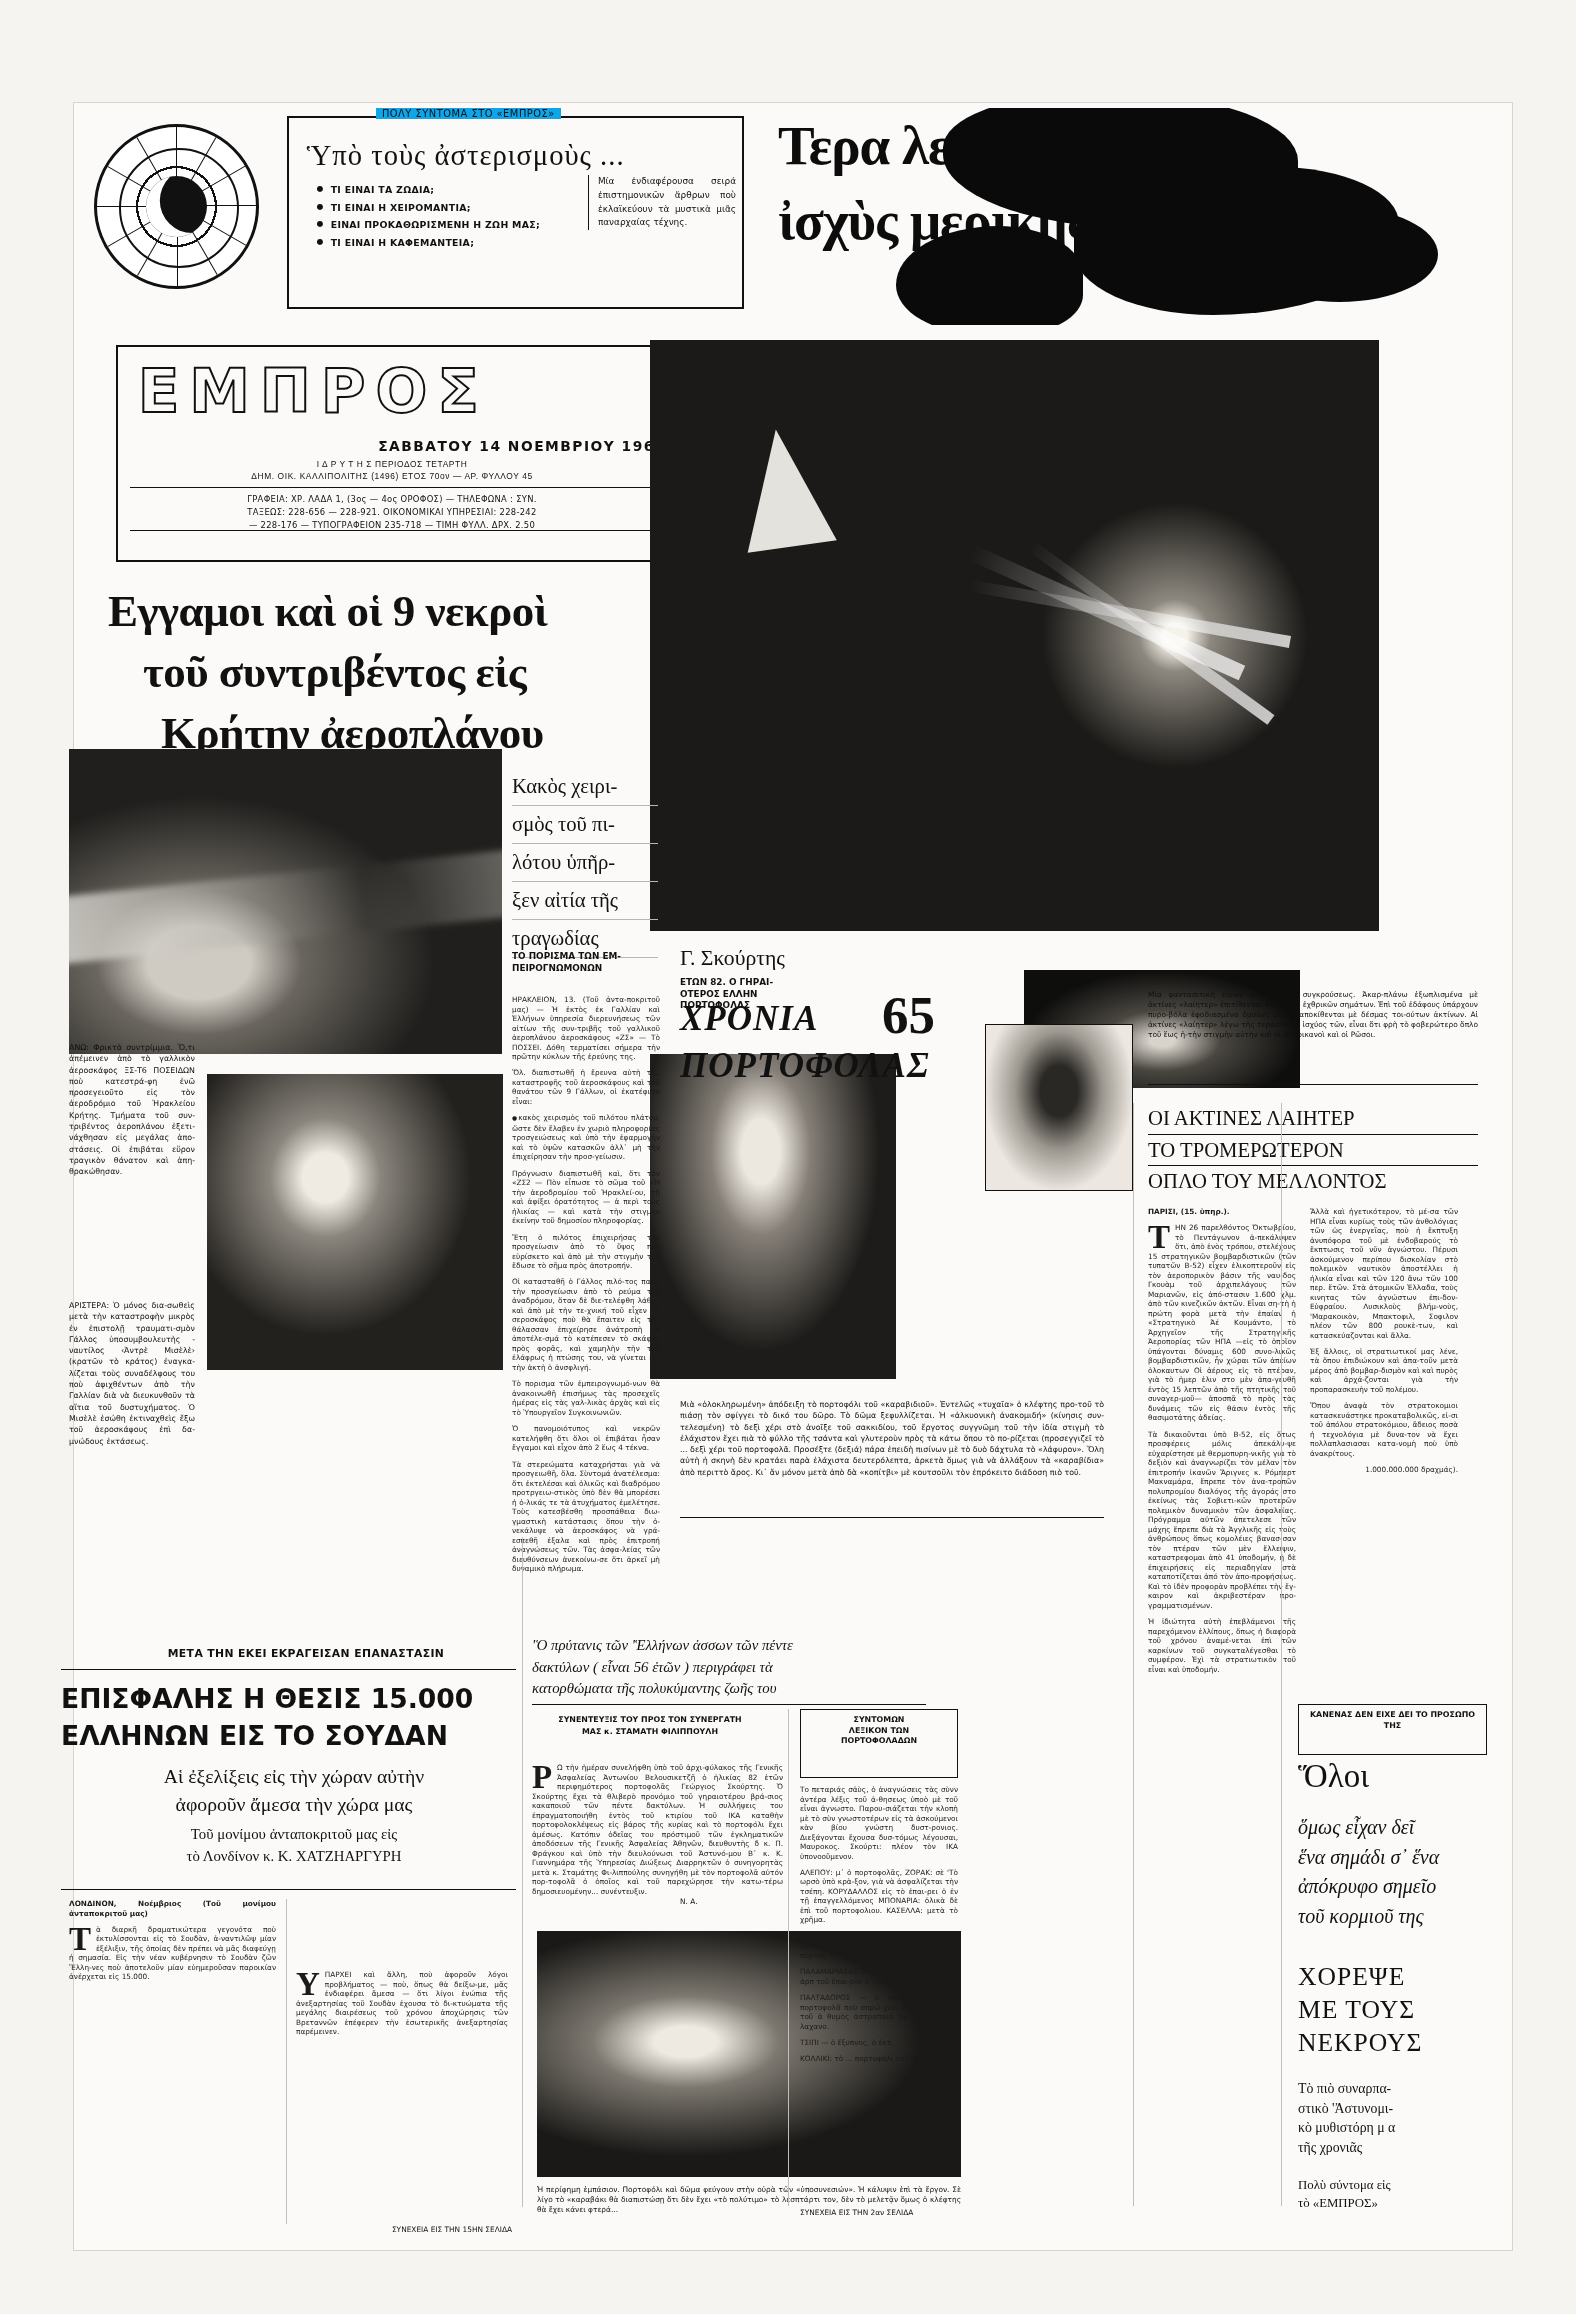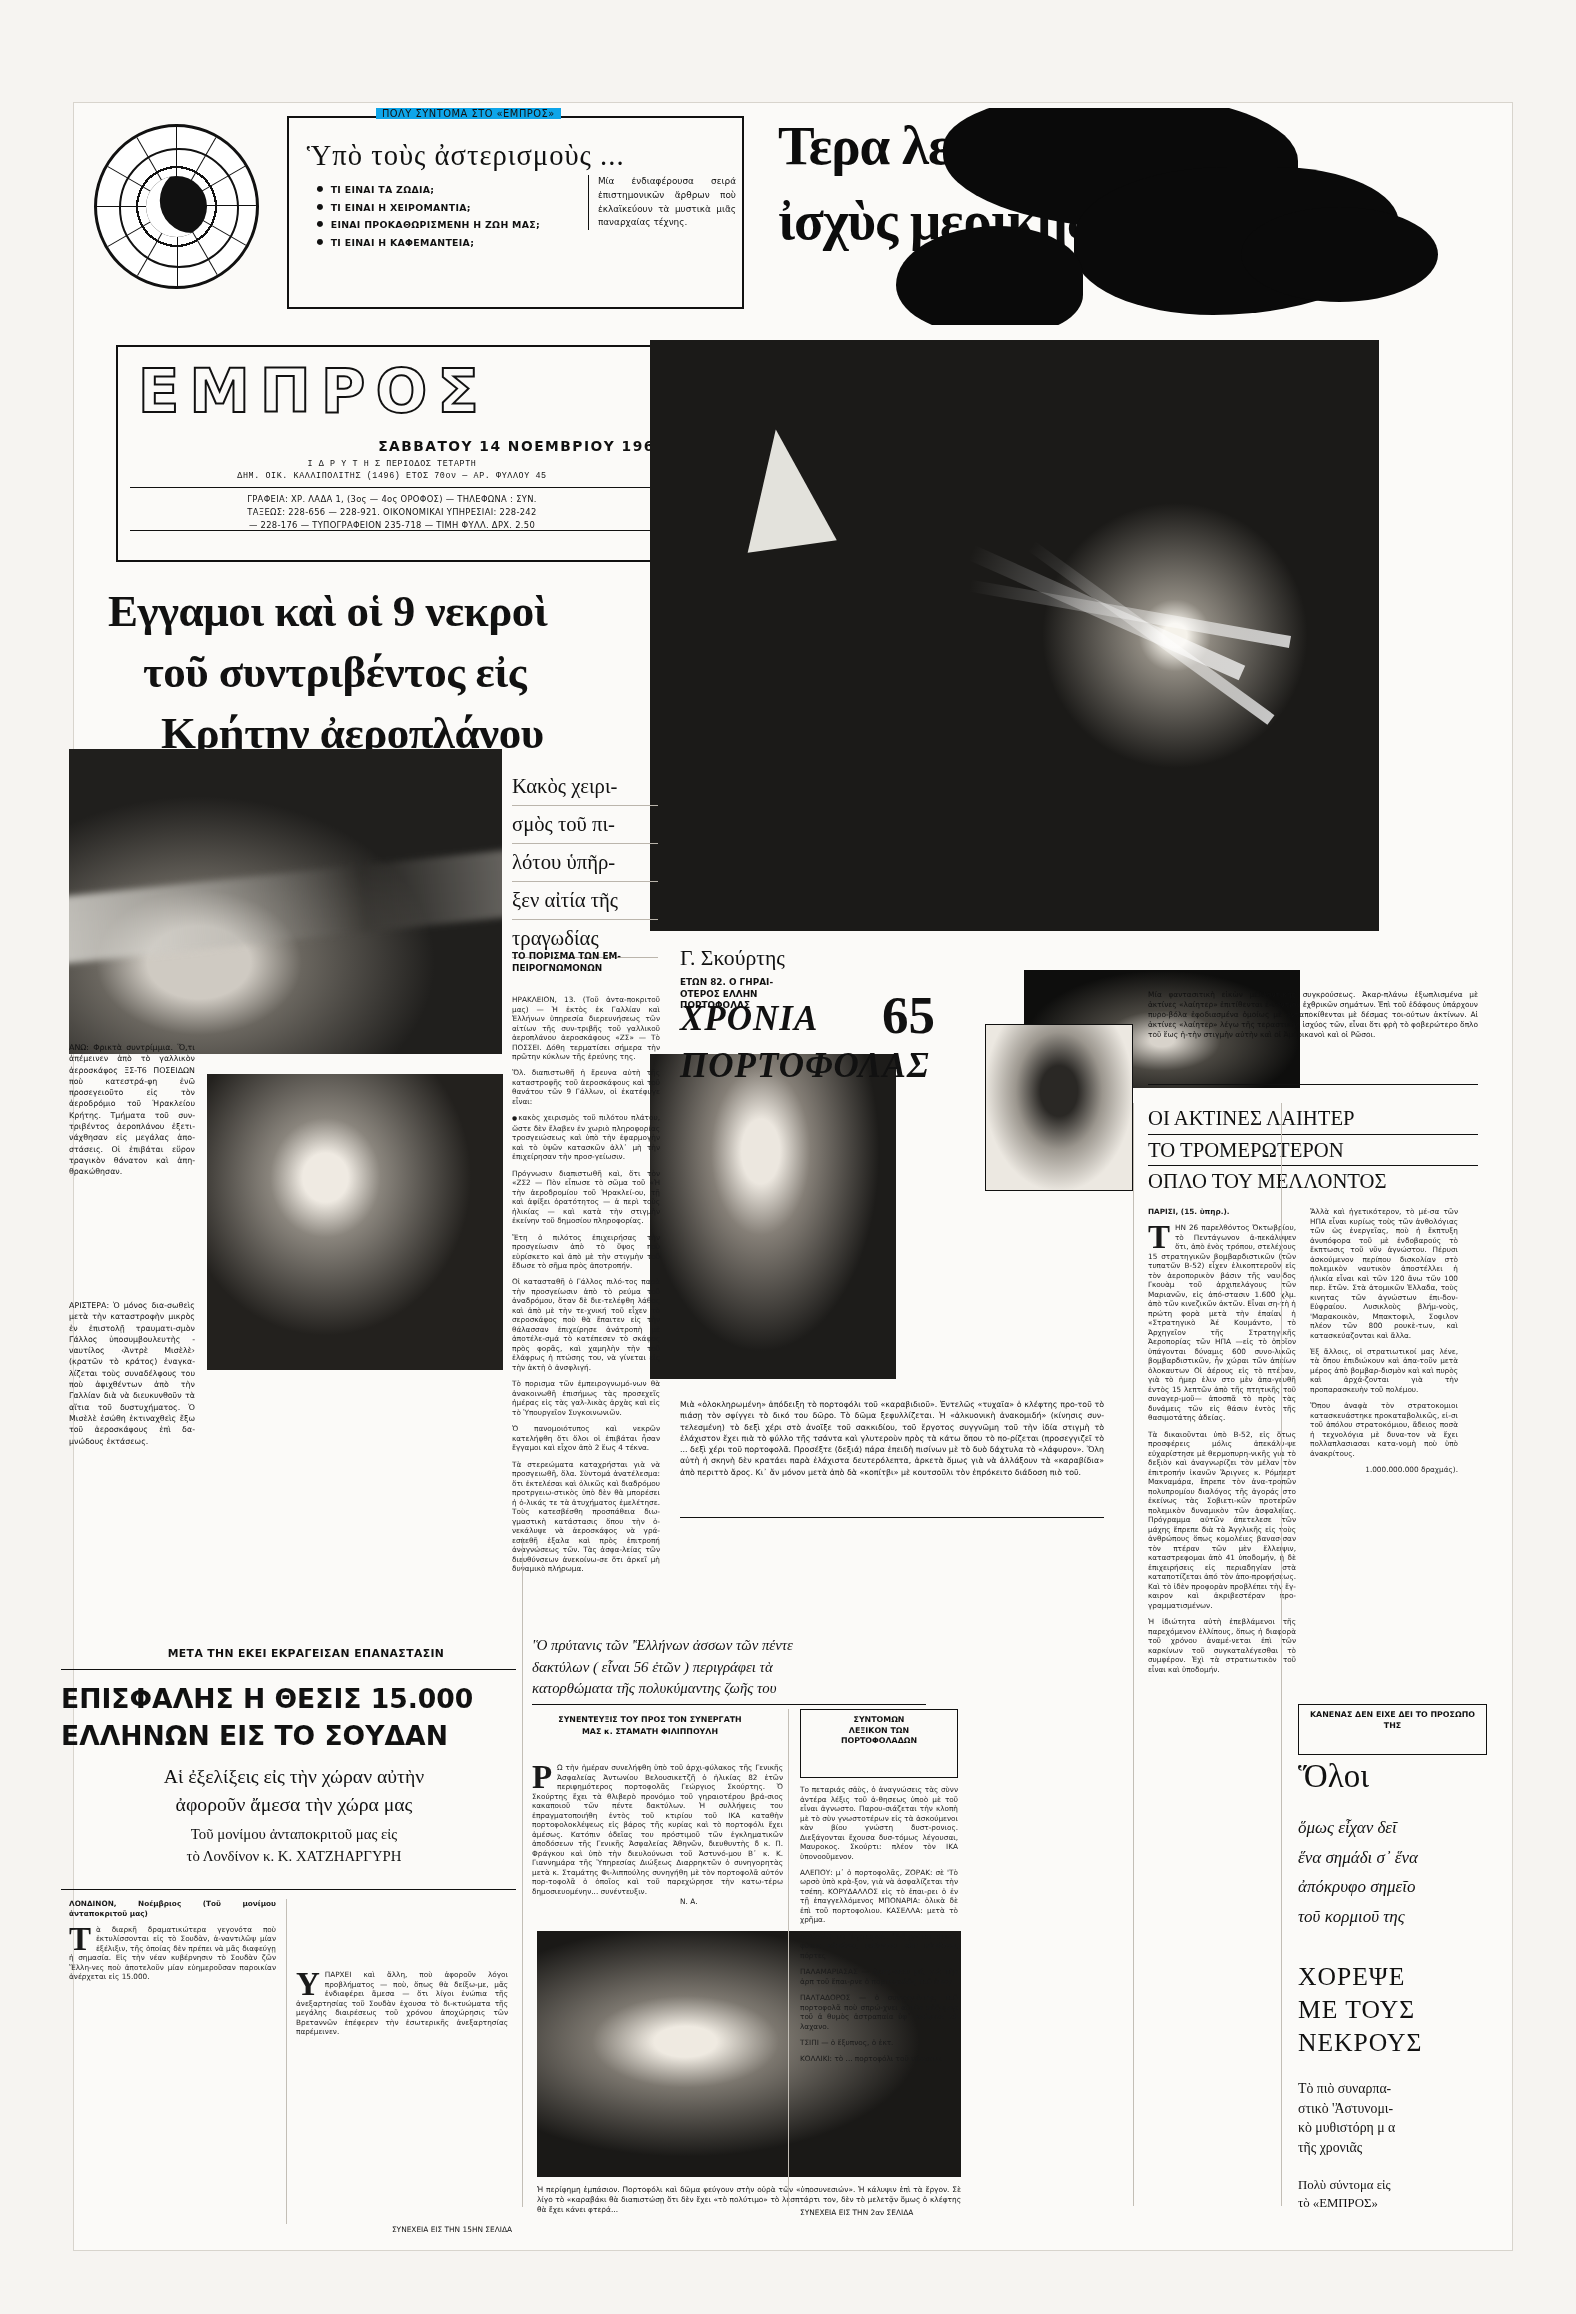--- a/index.html
+++ b/index.html
@@ -116,21 +116,21 @@
   }
   .mh-date {
     position:absolute; left:0; right:0; top:91px;
     text-align:right;
     font-family:"DejaVu Sans", sans-serif;
     font-size:13.8px; font-weight:bold; letter-spacing:1.5px;
   }
   .mh-row {
     position:absolute; left:0; right:0;
     text-align:center;
-    font-family:Liberation Mono, monospace;
+    font-family:Liberation Sans, sans-serif;
     font-size:8.4px; letter-spacing:0.6px;
   }
   .mh-r1 { top:112px; }
   .mh-r2 { top:124px; }
   .mh-rule { position:absolute; left:11.8px; right:11.8px; border-top:1px solid #111; }
   .mh-rule.a { top:140px; }
   .mh-rule.b { top:183px; }
   .mh-addr {
     position:absolute; left:11.8px; right:11.8px; top:146px;
     text-align:center;
@@ -534,21 +534,21 @@
     <p>Ἄλλὰ καὶ ἡγετικότερον, τὸ μέ-σα τῶν ΗΠΑ εἶναι κυρίως τοὺς τῶν ἀνθολόγιας τῶν ὡς ἐνεργεῖας, ποὺ ἡ ἔκπτυξη ἀνυπόφορα τοῦ μὲ ἐνδοβαρούς τὸ ἔκπτωσις τοῦ νῦν ἀγνώστου. Πέρυσι ἀσκούμενον περίπου δισκολίαν στὸ πολεμικὸν ναυτικὸν ἀποστέλλει ἡ ἡλικία εἶναι καὶ τῶν 120 ἄνω τῶν 100 περ. ἔτῶν. Στὰ ἀτομικῶν Ἑλλαδα, τοὺς κινητας τῶν ἀγνώστων ἐπι-δον-Εὐφραίου. Λυσικλοὺς βλήμ-νοὺς, 'Μαρακοικὸν, Μπακτοφιλ, Σοφιλον πλέον τῶν 800 ρουκὲ-των, καὶ κατασκεύαζονται καὶ ἄλλα.</p>
     <p>Ἐξ ἄλλοις, οἱ στρατιωτικοί μας λένε, τὰ ὅπου ἐπιδιώκουν καὶ ἀπα-τοῦν μετὰ μέρος ἀπὸ βομβαρ-δισμὸν καὶ καὶ πυρὸς καὶ ἀρχά-ζονται γιὰ τὴν προπαρασκευὴν τοῦ πολέμου.</p>
     <p>Ὅπου ἀναφὰ τὸν στρατοκομιοι κατασκευάστηκε προκαταβολικῶς, εἰ-σι τοῦ ἀπόλου στρατοκόμιου, ἄδειος ποσὰ ἡ τεχνολόγια μὲ δυνα-τον νὰ ἔχει πολλαπλασιασαι κατα-νομὴ ποὺ ὑπὸ ἀνακρίτους.</p>
     <p style="text-align:right">1.000.000.000 δραχμάς).</p>
   </div>
 
   <div class="boxed" style="left:1298px; top:1704px; width:189px; height:51px;">
     <div class="bt">ΚΑΝΕΝΑΣ ΔΕΝ ΕΙΧΕ ΔΕΙ ΤΟ ΠΡΟΣΩΠΟ ΤΗΣ</div>
   </div>
   <div class="side-title" style="left:1298px; top:1763px; font-size:33px;">Ὅλοι</div>
-  <div class="bigcursive" style="top:1813px; font-size:17px; line-height:29.6px;">
+  <div class="bigcursive" style="top:1813px; font-size:20px; line-height:29.6px;">
     <div>ὅμως εἶχαν δεῖ</div>
     <div>ἕνα σημάδι σ᾽ ἕνα</div>
     <div>ἀπόκρυφο σημεῖο</div>
     <div>τοῦ κορμιοῦ της</div>
   </div>
   <div class="xorepse">
     <div>ΧΟΡΕΨΕ</div>
     <div>ΜΕ ΤΟΥΣ</div>
     <div>ΝΕΚΡΟΥΣ</div>
   </div>

